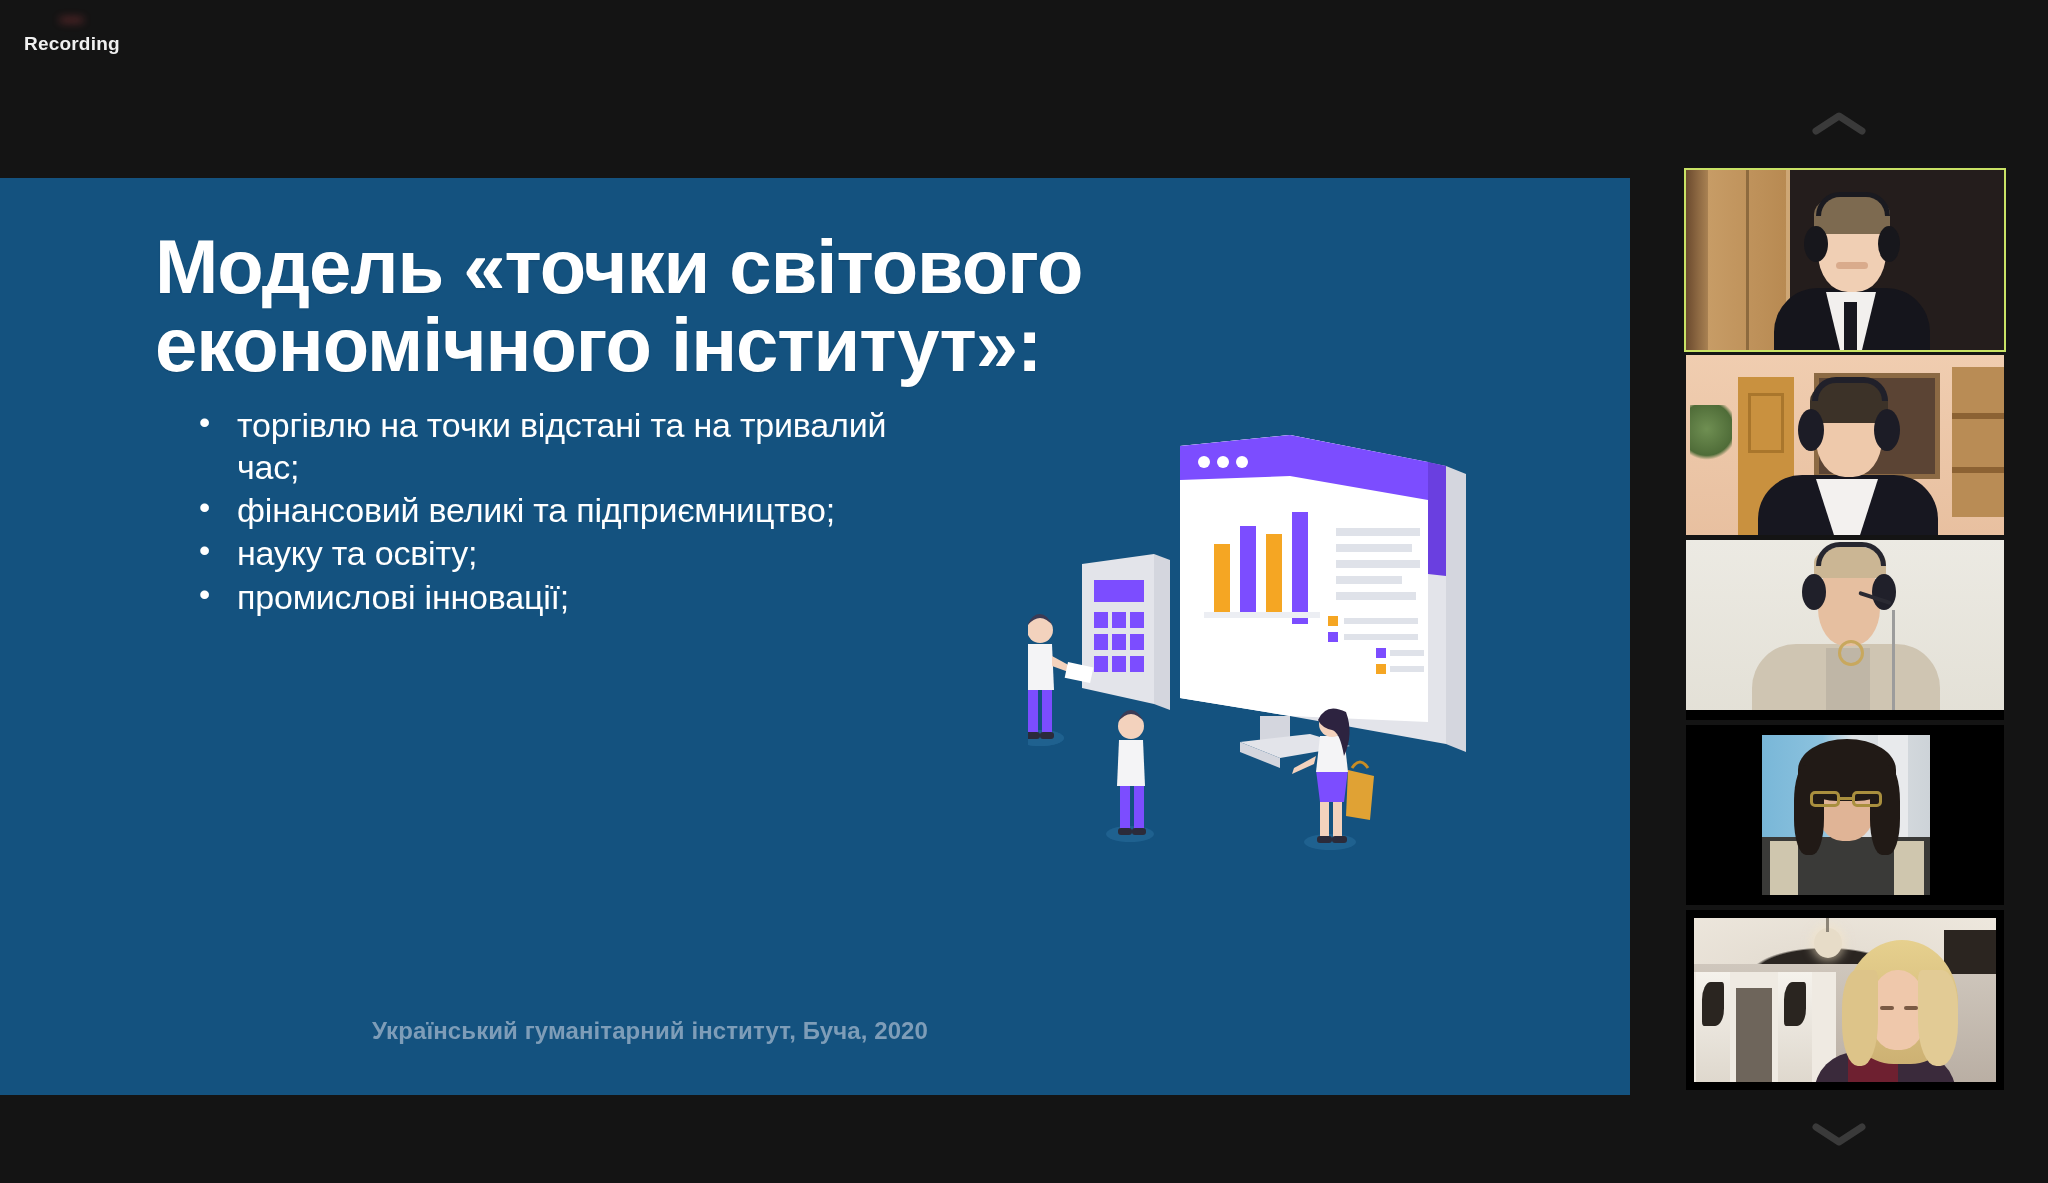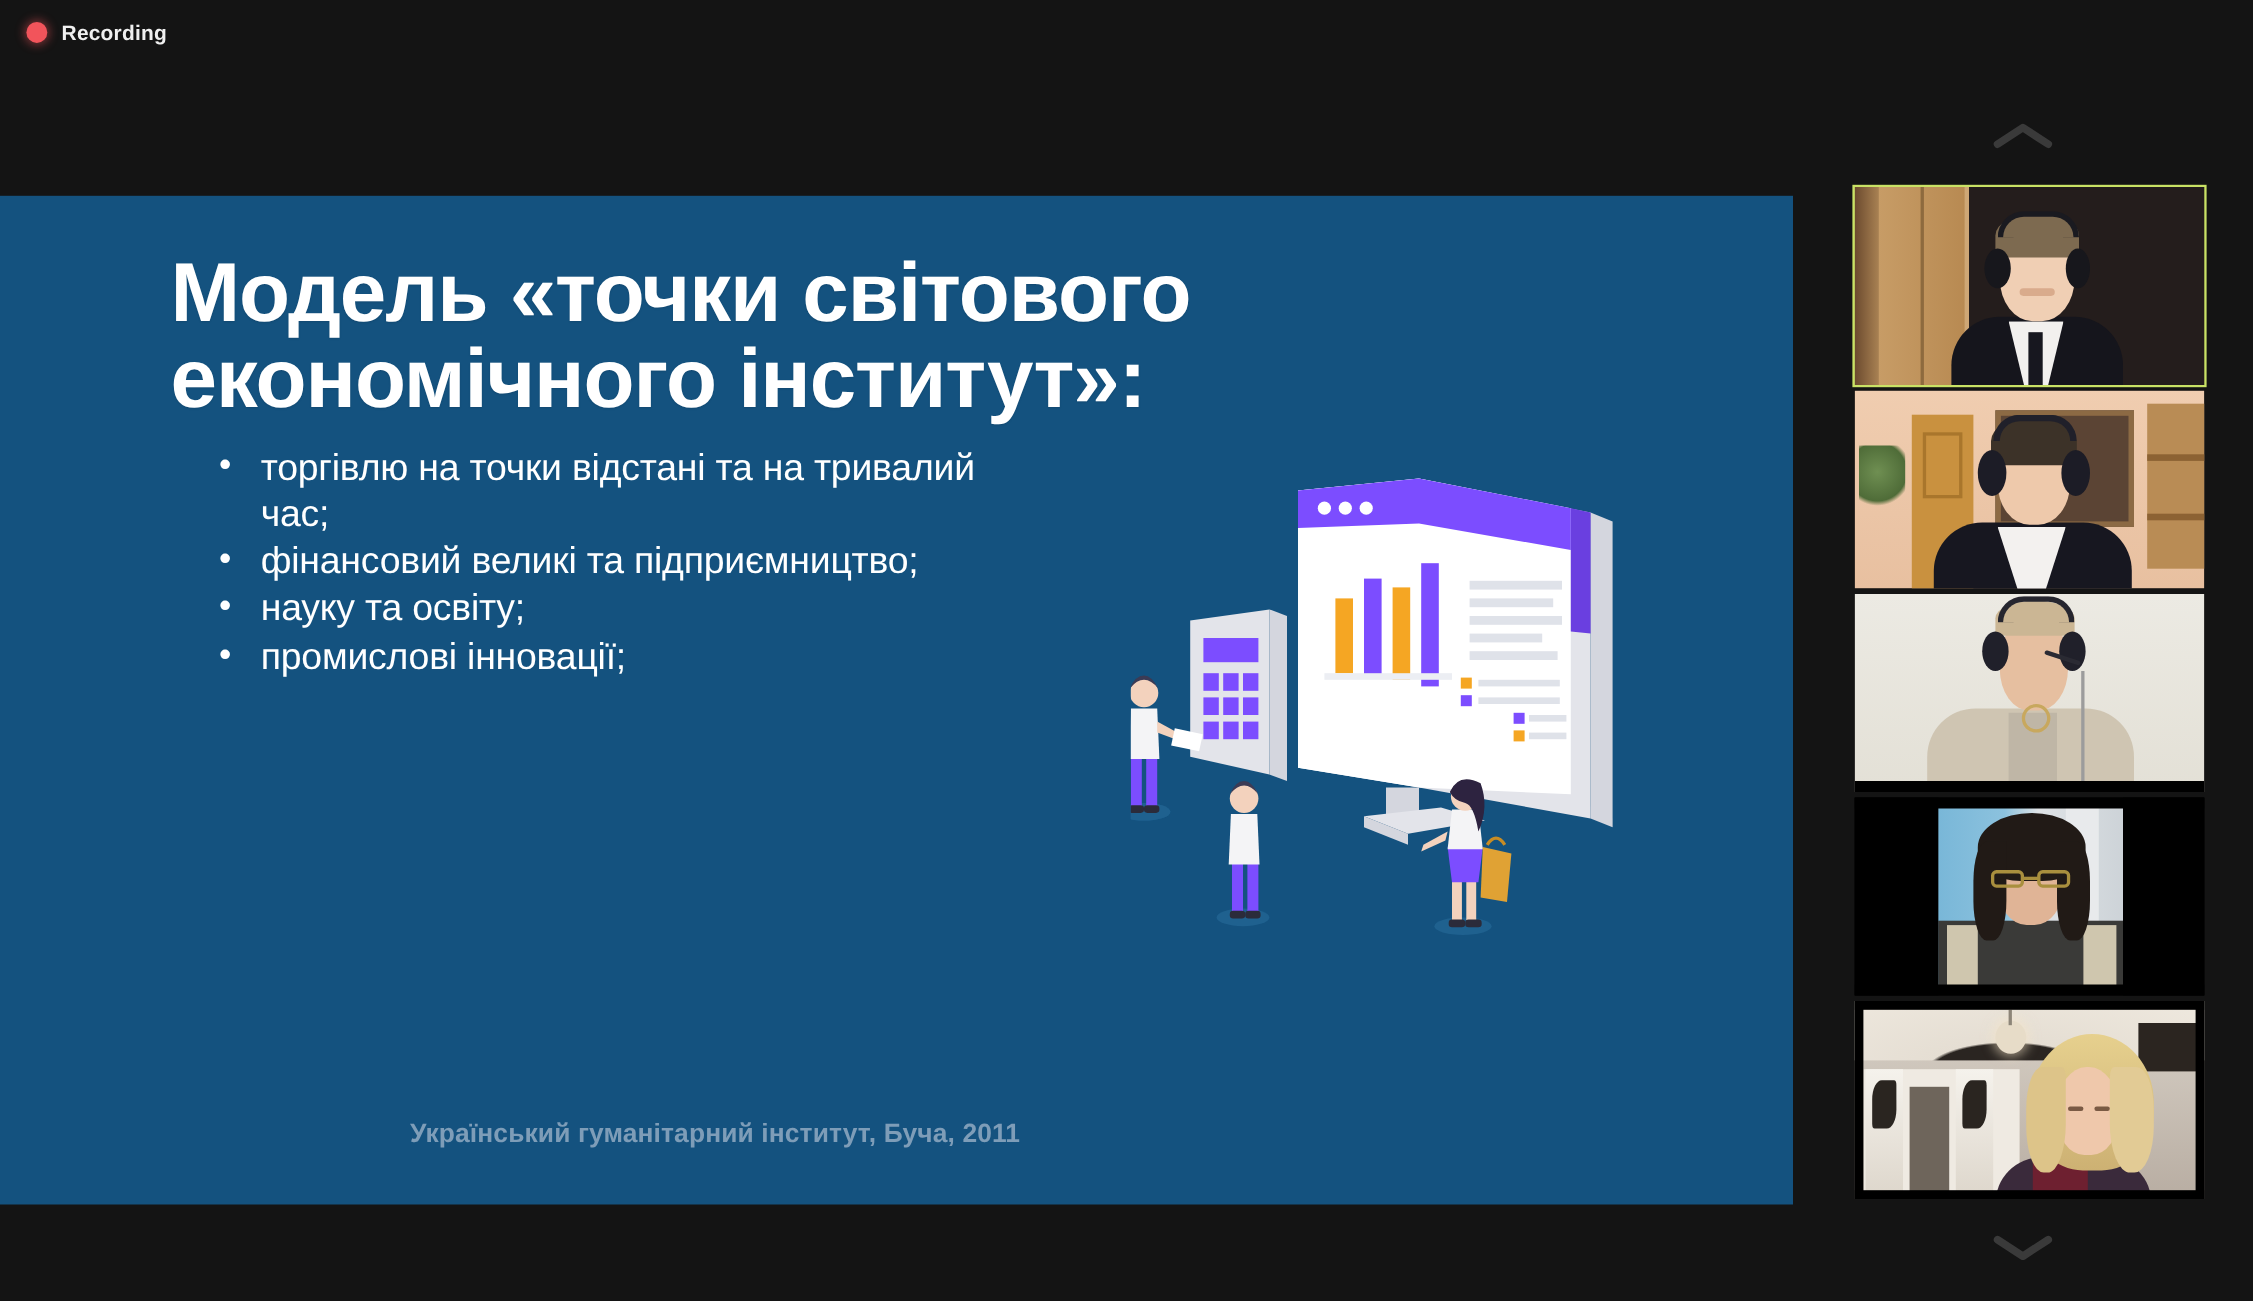--- a/index.html
+++ b/index.html
@@ -6,22 +6,22 @@
   html,body {
     width:2048px; height:1183px;
     background:#141414;
     font-family:"Liberation Sans", sans-serif;
     overflow:hidden;
   }
 
   
   #recording-badge{
     position:absolute; left:24px; top:20px;
-    display:flex; gap:13px;
-    height:28px; z-index:40;
+    display:flex; align-items:center; gap:13px;
+    height:28px; z-index:40;flex-direction:column;
   }
   #rec-dot{
     width:19px; height:19px; border-radius:50%;
     background:#f2545b;
     box-shadow:0 0 9px 2px rgba(242,84,91,.45);
   }
   #rec-label{
     color:#f0f0f0; font-size:19px; font-weight:bold;
     letter-spacing:.2px;
   }
@@ -256,21 +256,21 @@
         <path d="M10 212 L34 212 L38 248 L6 248 Z" fill="#f4f4f6"></path>
         <circle cx="22" cy="200" r="13" fill="#f3d2bd"></circle>
         <path d="M8 196 q8 -18 28 -8 q8 22 -2 44 q-4 -24 -12 -26 q-10 -2 -14 -10z" fill="#2d2340"></path>
         <path d="M6 232 L-16 244 L-18 250 L4 240 Z" fill="#f3d2bd"></path>
         <path d="M38 246 L64 252 L60 296 L36 292 Z" fill="#e0a234"></path>
         <path d="M42 244 q8 -12 16 0" stroke="#c88c24" stroke-width="3" fill="none"></path>
       </g>
     </svg>
   </div>
 
-  <div id="slide-footer">Український гуманітарний інститут, Буча, 2011</div>
+  <div id="slide-footer">Український гуманітарний інститут, Буча, 2020</div>
 </div>
 
 <div id="filmstrip">
 
   <div id="scroll-up-button">
     <svg class="chev" viewBox="0 0 58 30">
       <path d="M6 22 L29 7 L52 22"></path>
     </svg>
   </div>
 

